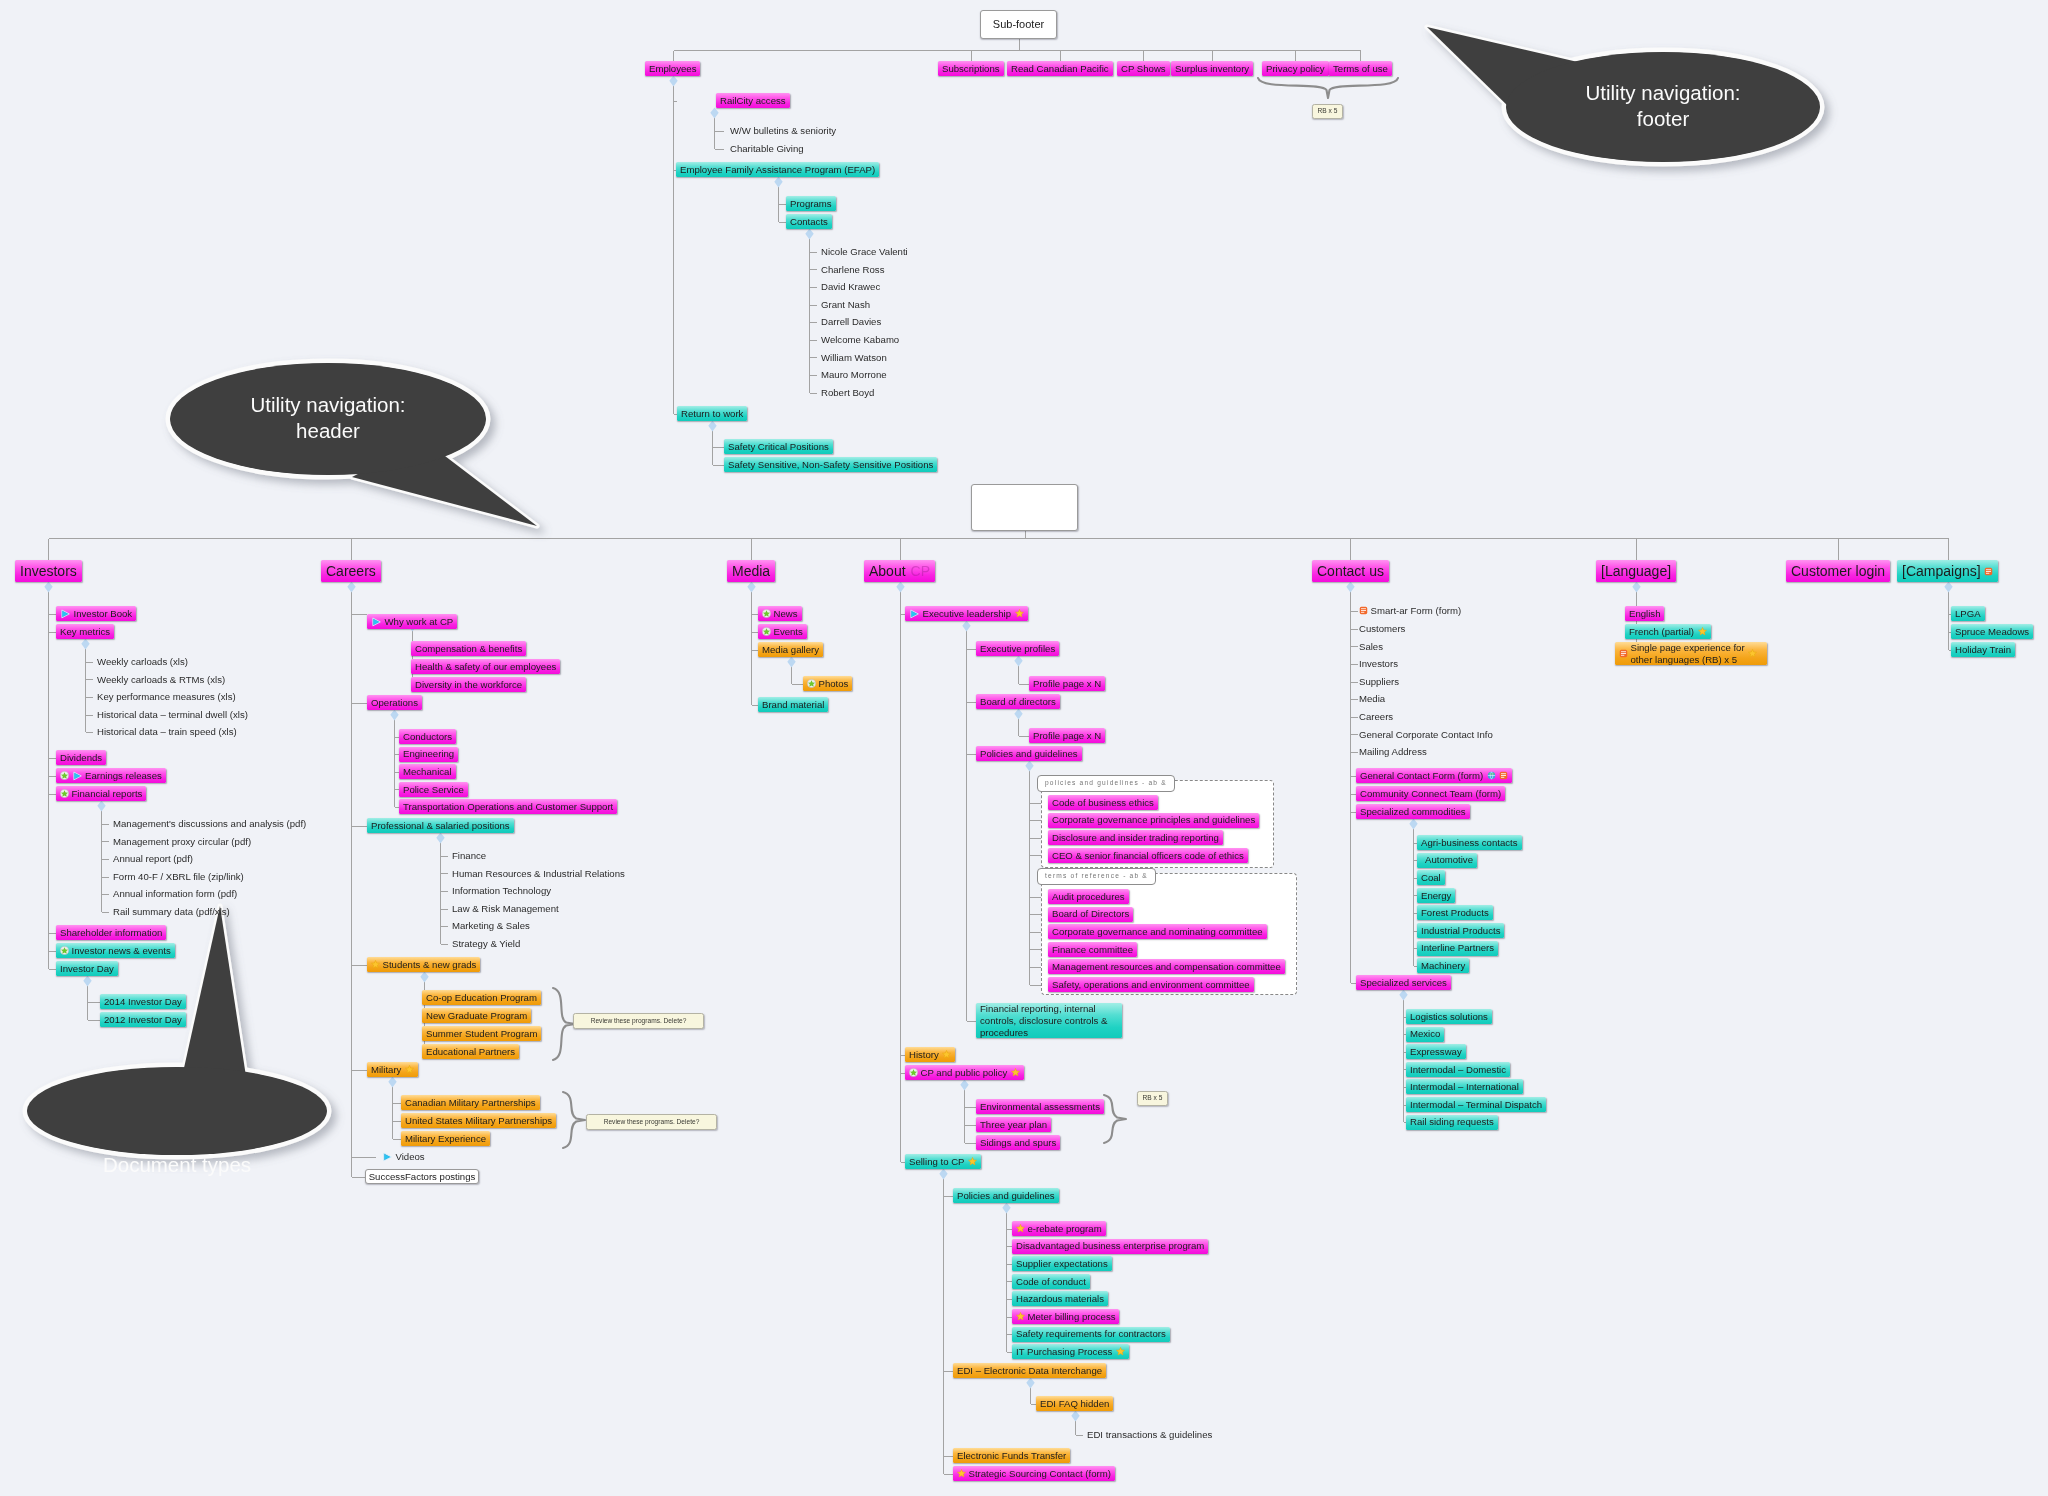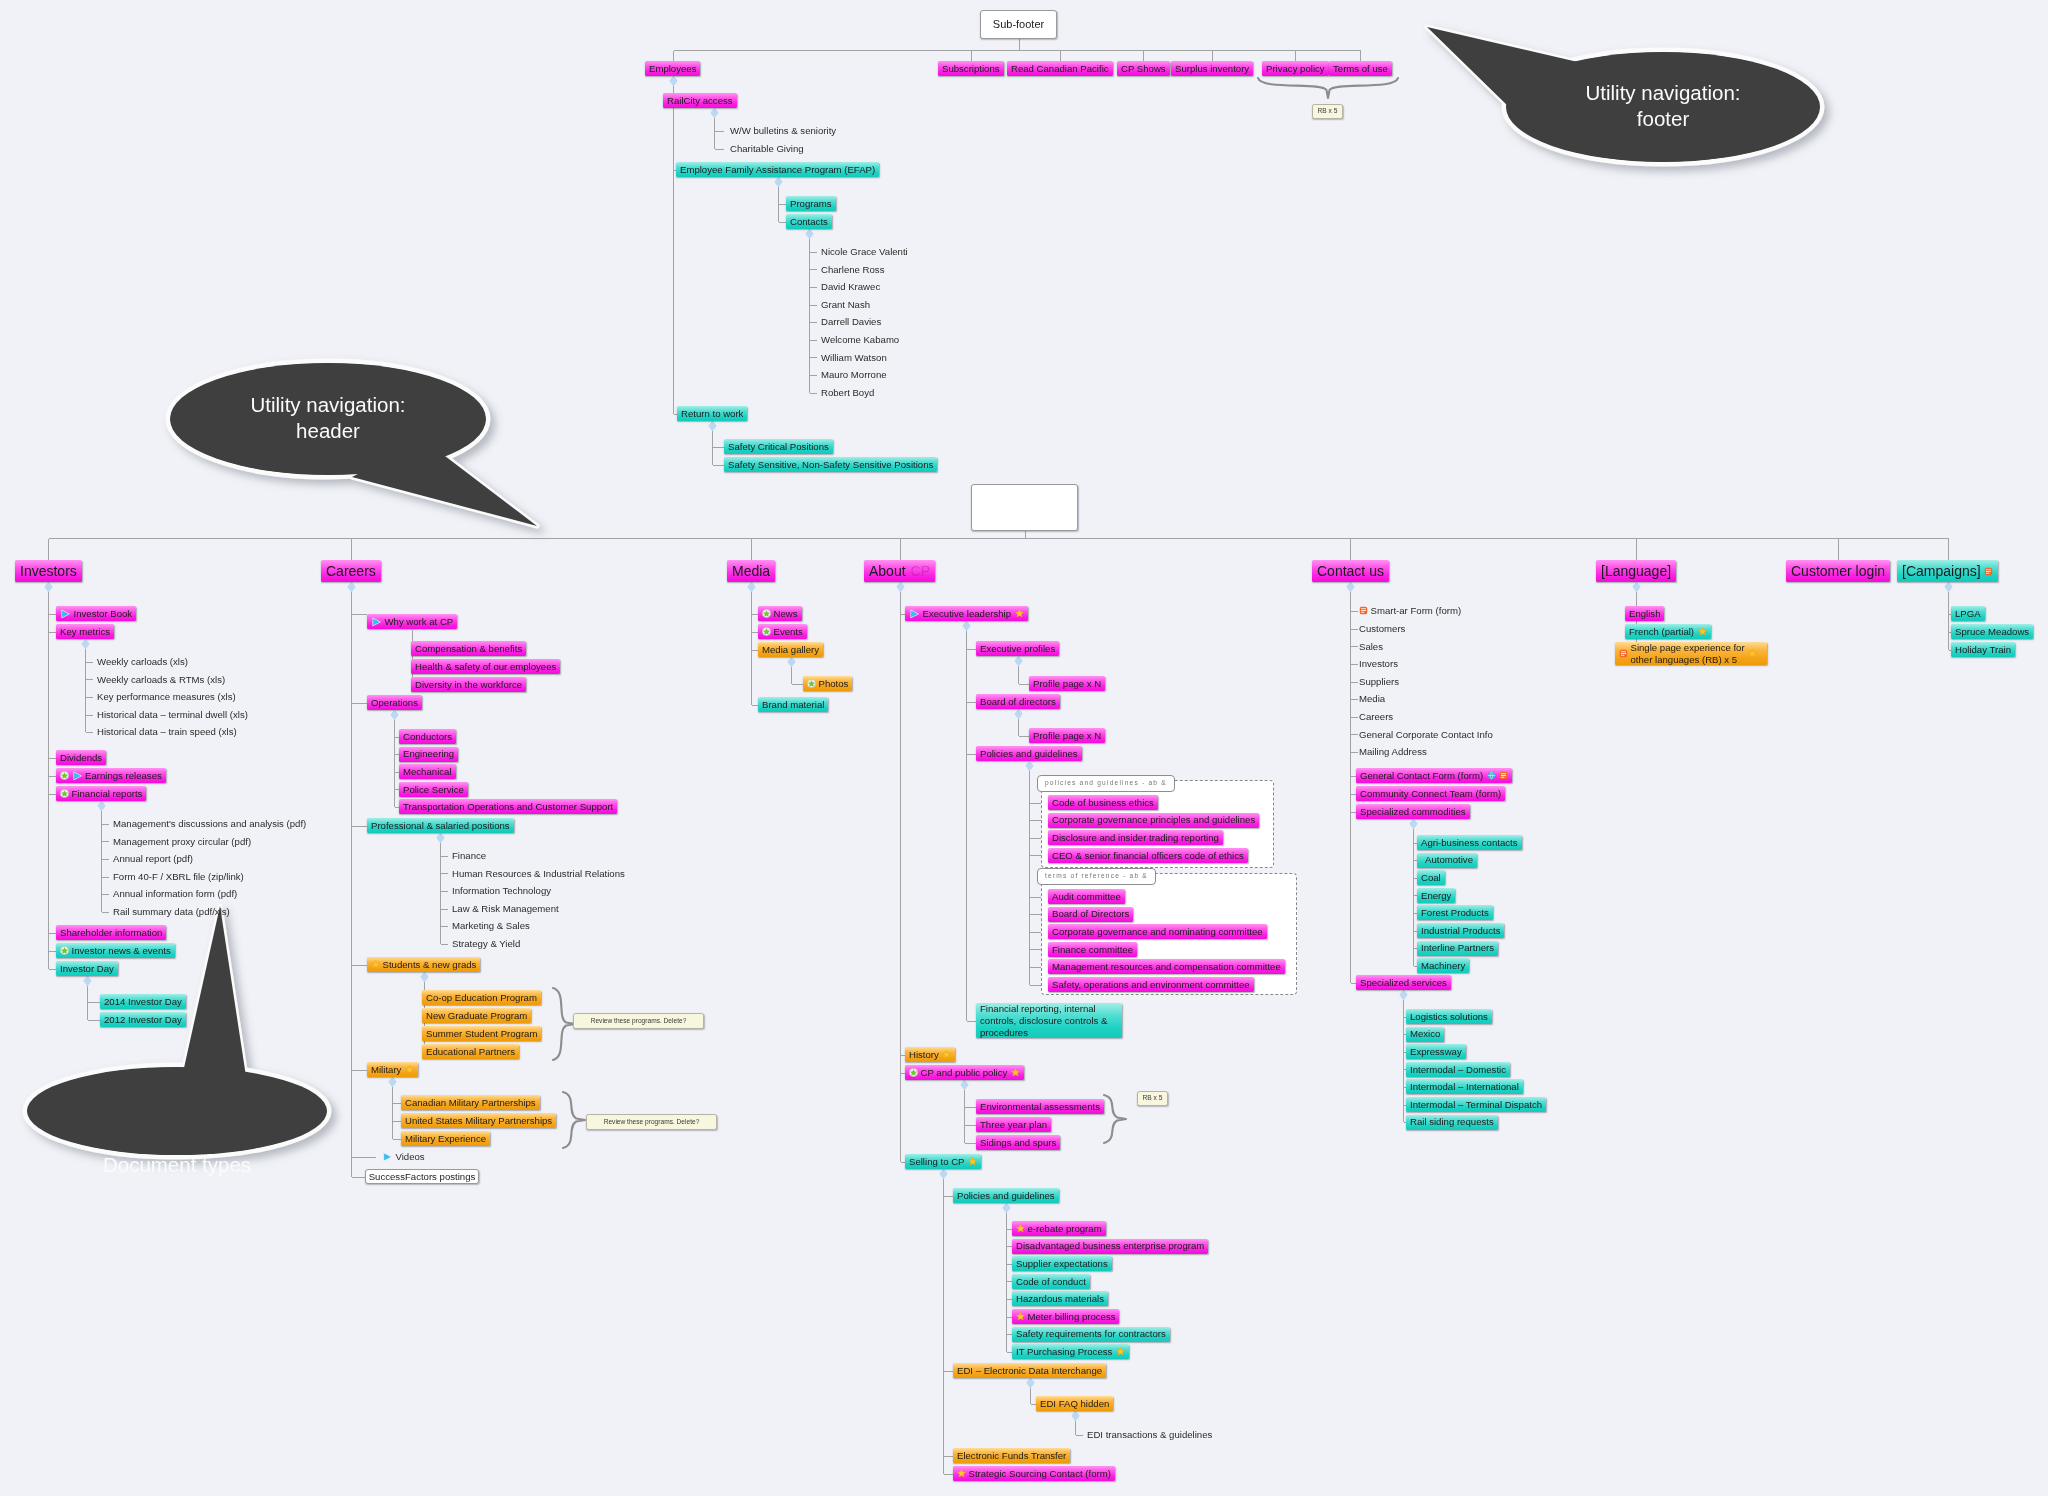--- a/index.html
+++ b/index.html
@@ -341,21 +341,21 @@
       </div>
       <div class="node k-pink chip" style="left: 1262px; top: 61px;">
         <span>Privacy policy</span>
       </div>
       <div class="node k-pink chip" style="left: 1329px; top: 61px;">
         <span>Terms of use</span>
       </div>
       <div class="node k-note" style="left: 1312px; top: 104px; width: 31px; height: 15px;">
         <span>RB x 5</span>
       </div>
-      <div class="node k-pink chip" style="left: 663px; top: 93px;">
+      <div class="node k-pink chip" style="left: 716px; top: 93px;">
         <span>RailCity access</span>
       </div>
       <div class="node k-plain" style="left: 730px; top: 126px;">
         <span>W/W bulletins &amp; seniority</span>
       </div>
       <div class="node k-plain" style="left: 730px; top: 144px;">
         <span>Charitable Giving</span>
       </div>
       <div class="node k-teal chip" style="left: 676px; top: 162px;">
         <span>Employee Family Assistance Program (EFAP)</span>
@@ -720,21 +720,21 @@
       <div class="node k-pink chip" style="left: 1048px; top: 830.2px;">
         <span>Disclosure and insider trading reporting</span>
       </div>
       <div class="node k-pink chip" style="left: 1048px; top: 847.8px;">
         <span>CEO &amp; senior financial officers code of ethics</span>
       </div>
       <div class="node k-group" style="left: 1041px; top: 873px; width: 256px; height: 122px;">
         <span class="glabel">terms of reference   -   ab  &amp;</span>
       </div>
       <div class="node k-pink chip" style="left: 1048px; top: 889px;">
-        <span>Audit committee</span>
+        <span>Audit procedures</span>
       </div>
       <div class="node k-pink chip" style="left: 1048px; top: 906.6px;">
         <span>Board of Directors</span>
       </div>
       <div class="node k-pink chip" style="left: 1048px; top: 924.2px;">
         <span>Corporate governance and nominating committee</span>
       </div>
       <div class="node k-pink chip" style="left: 1048px; top: 941.8px;">
         <span>Finance committee</span>
       </div>

